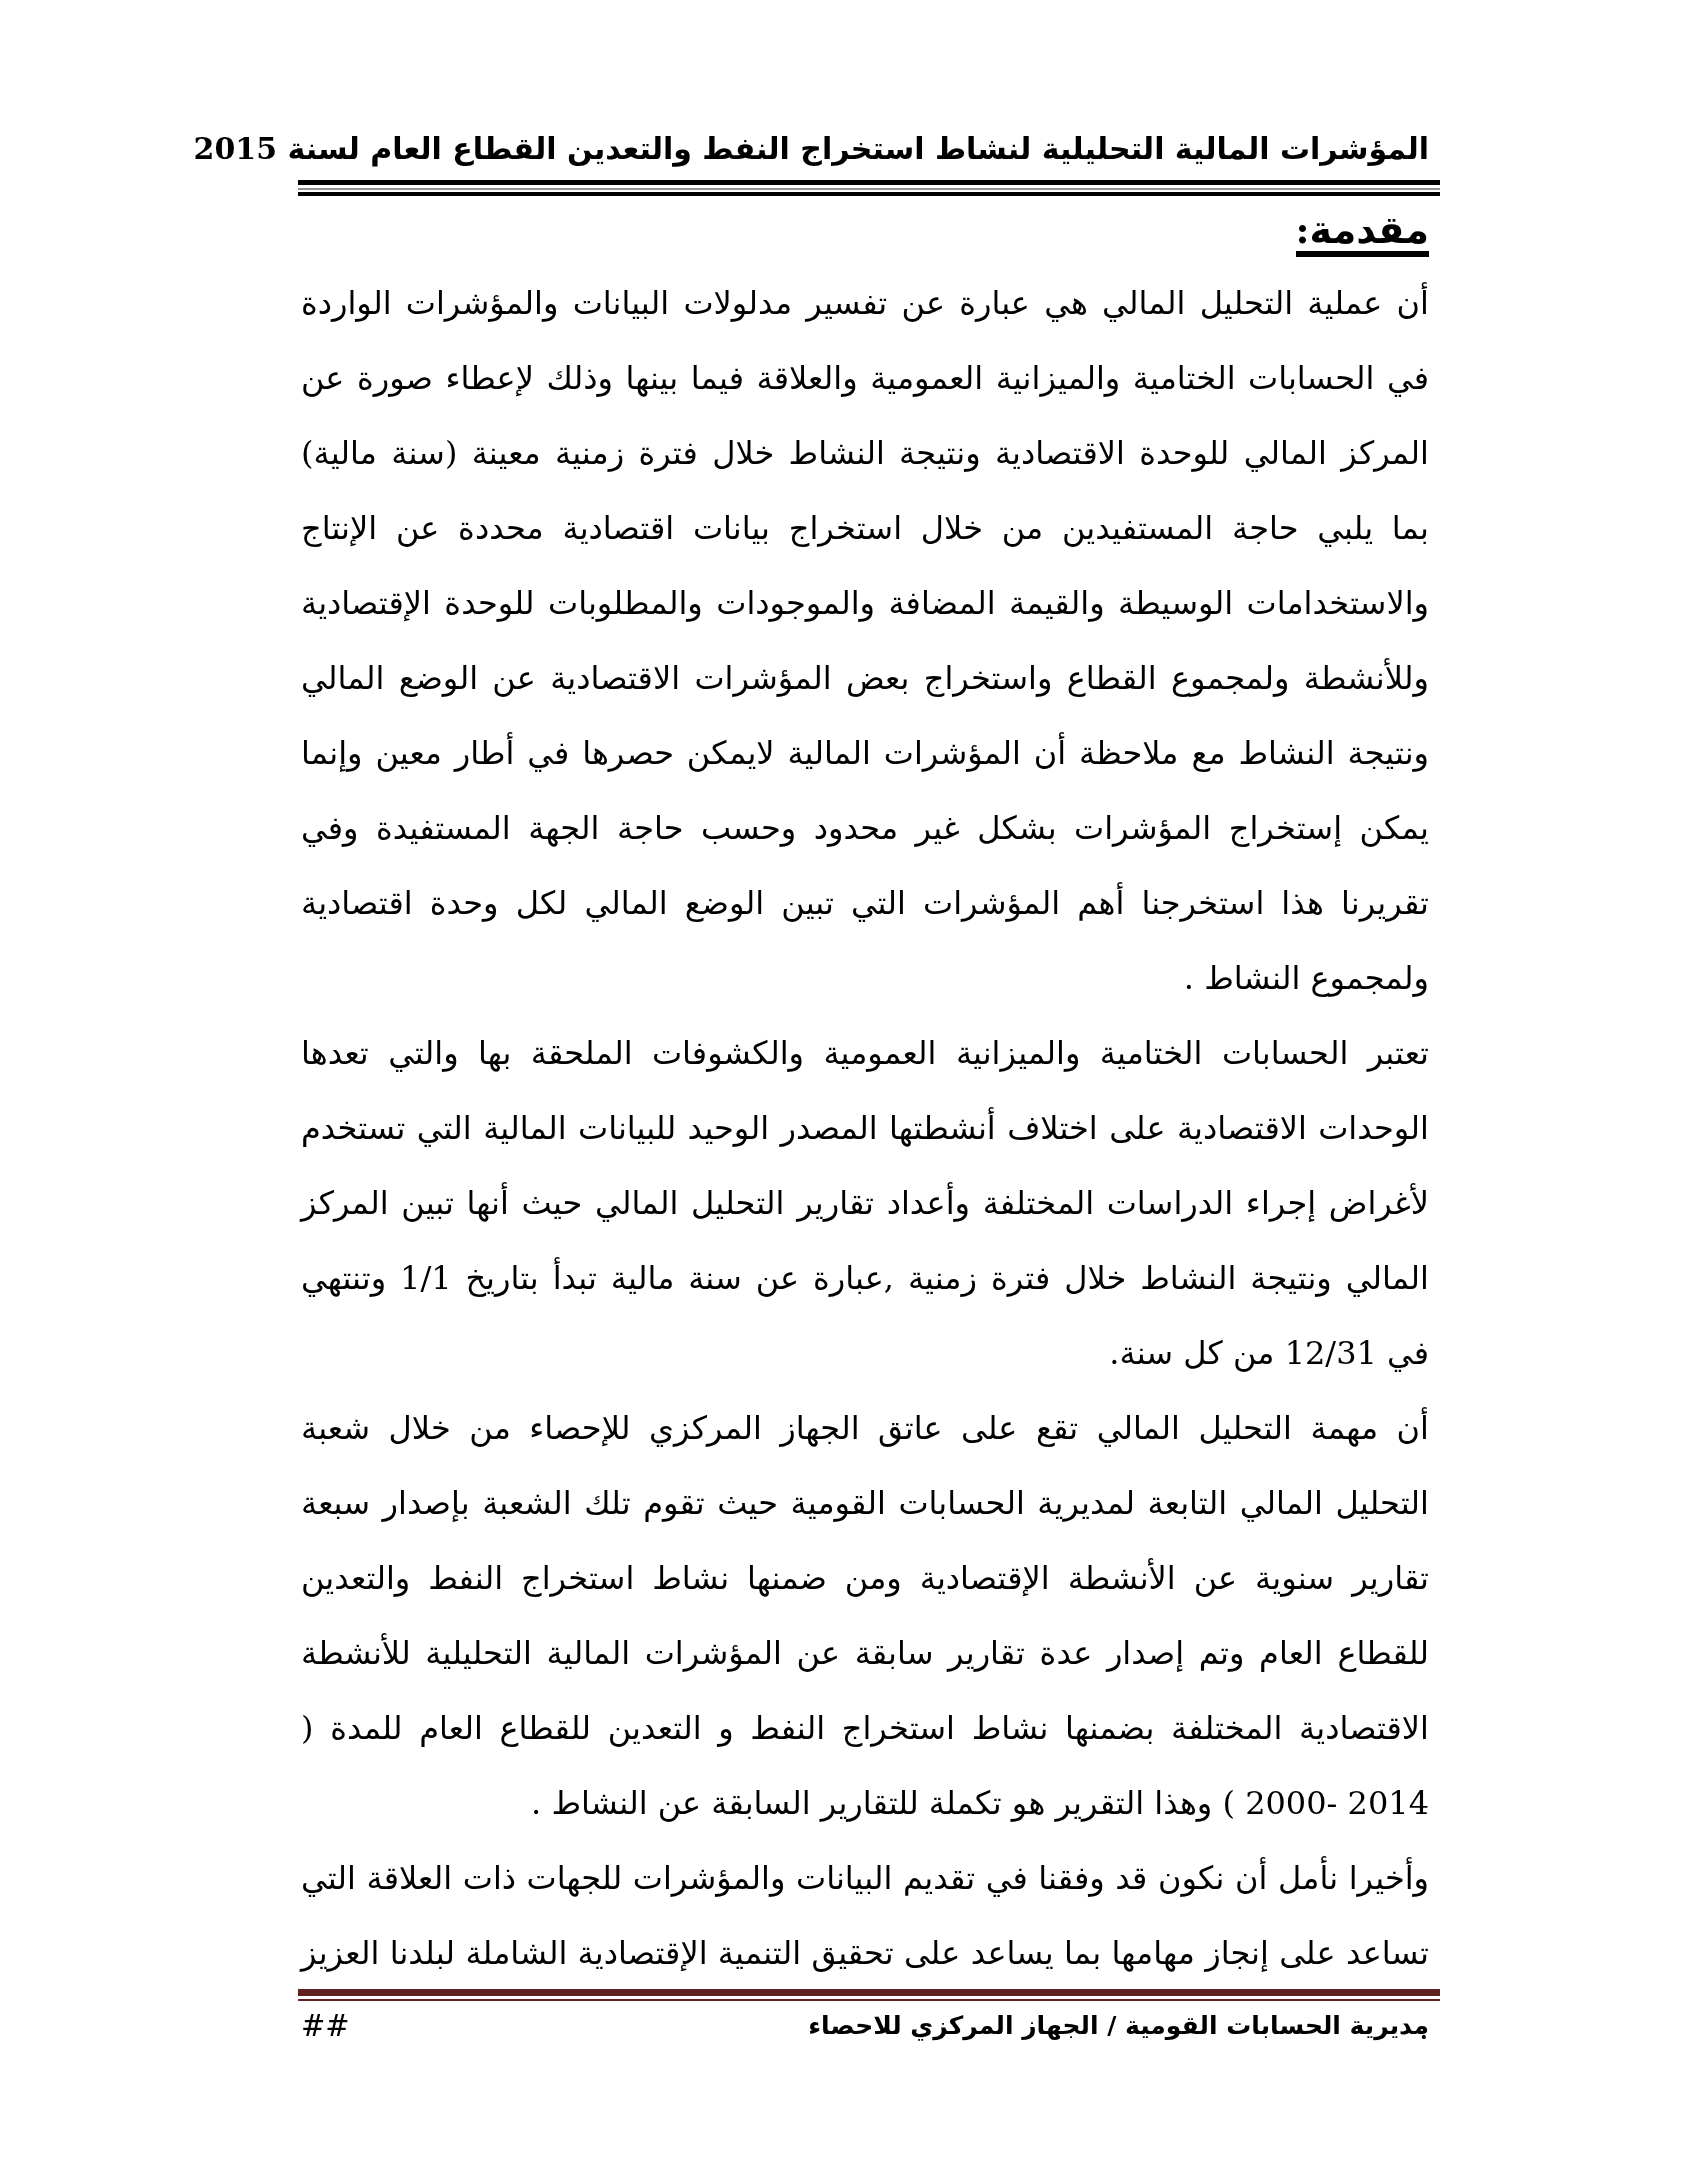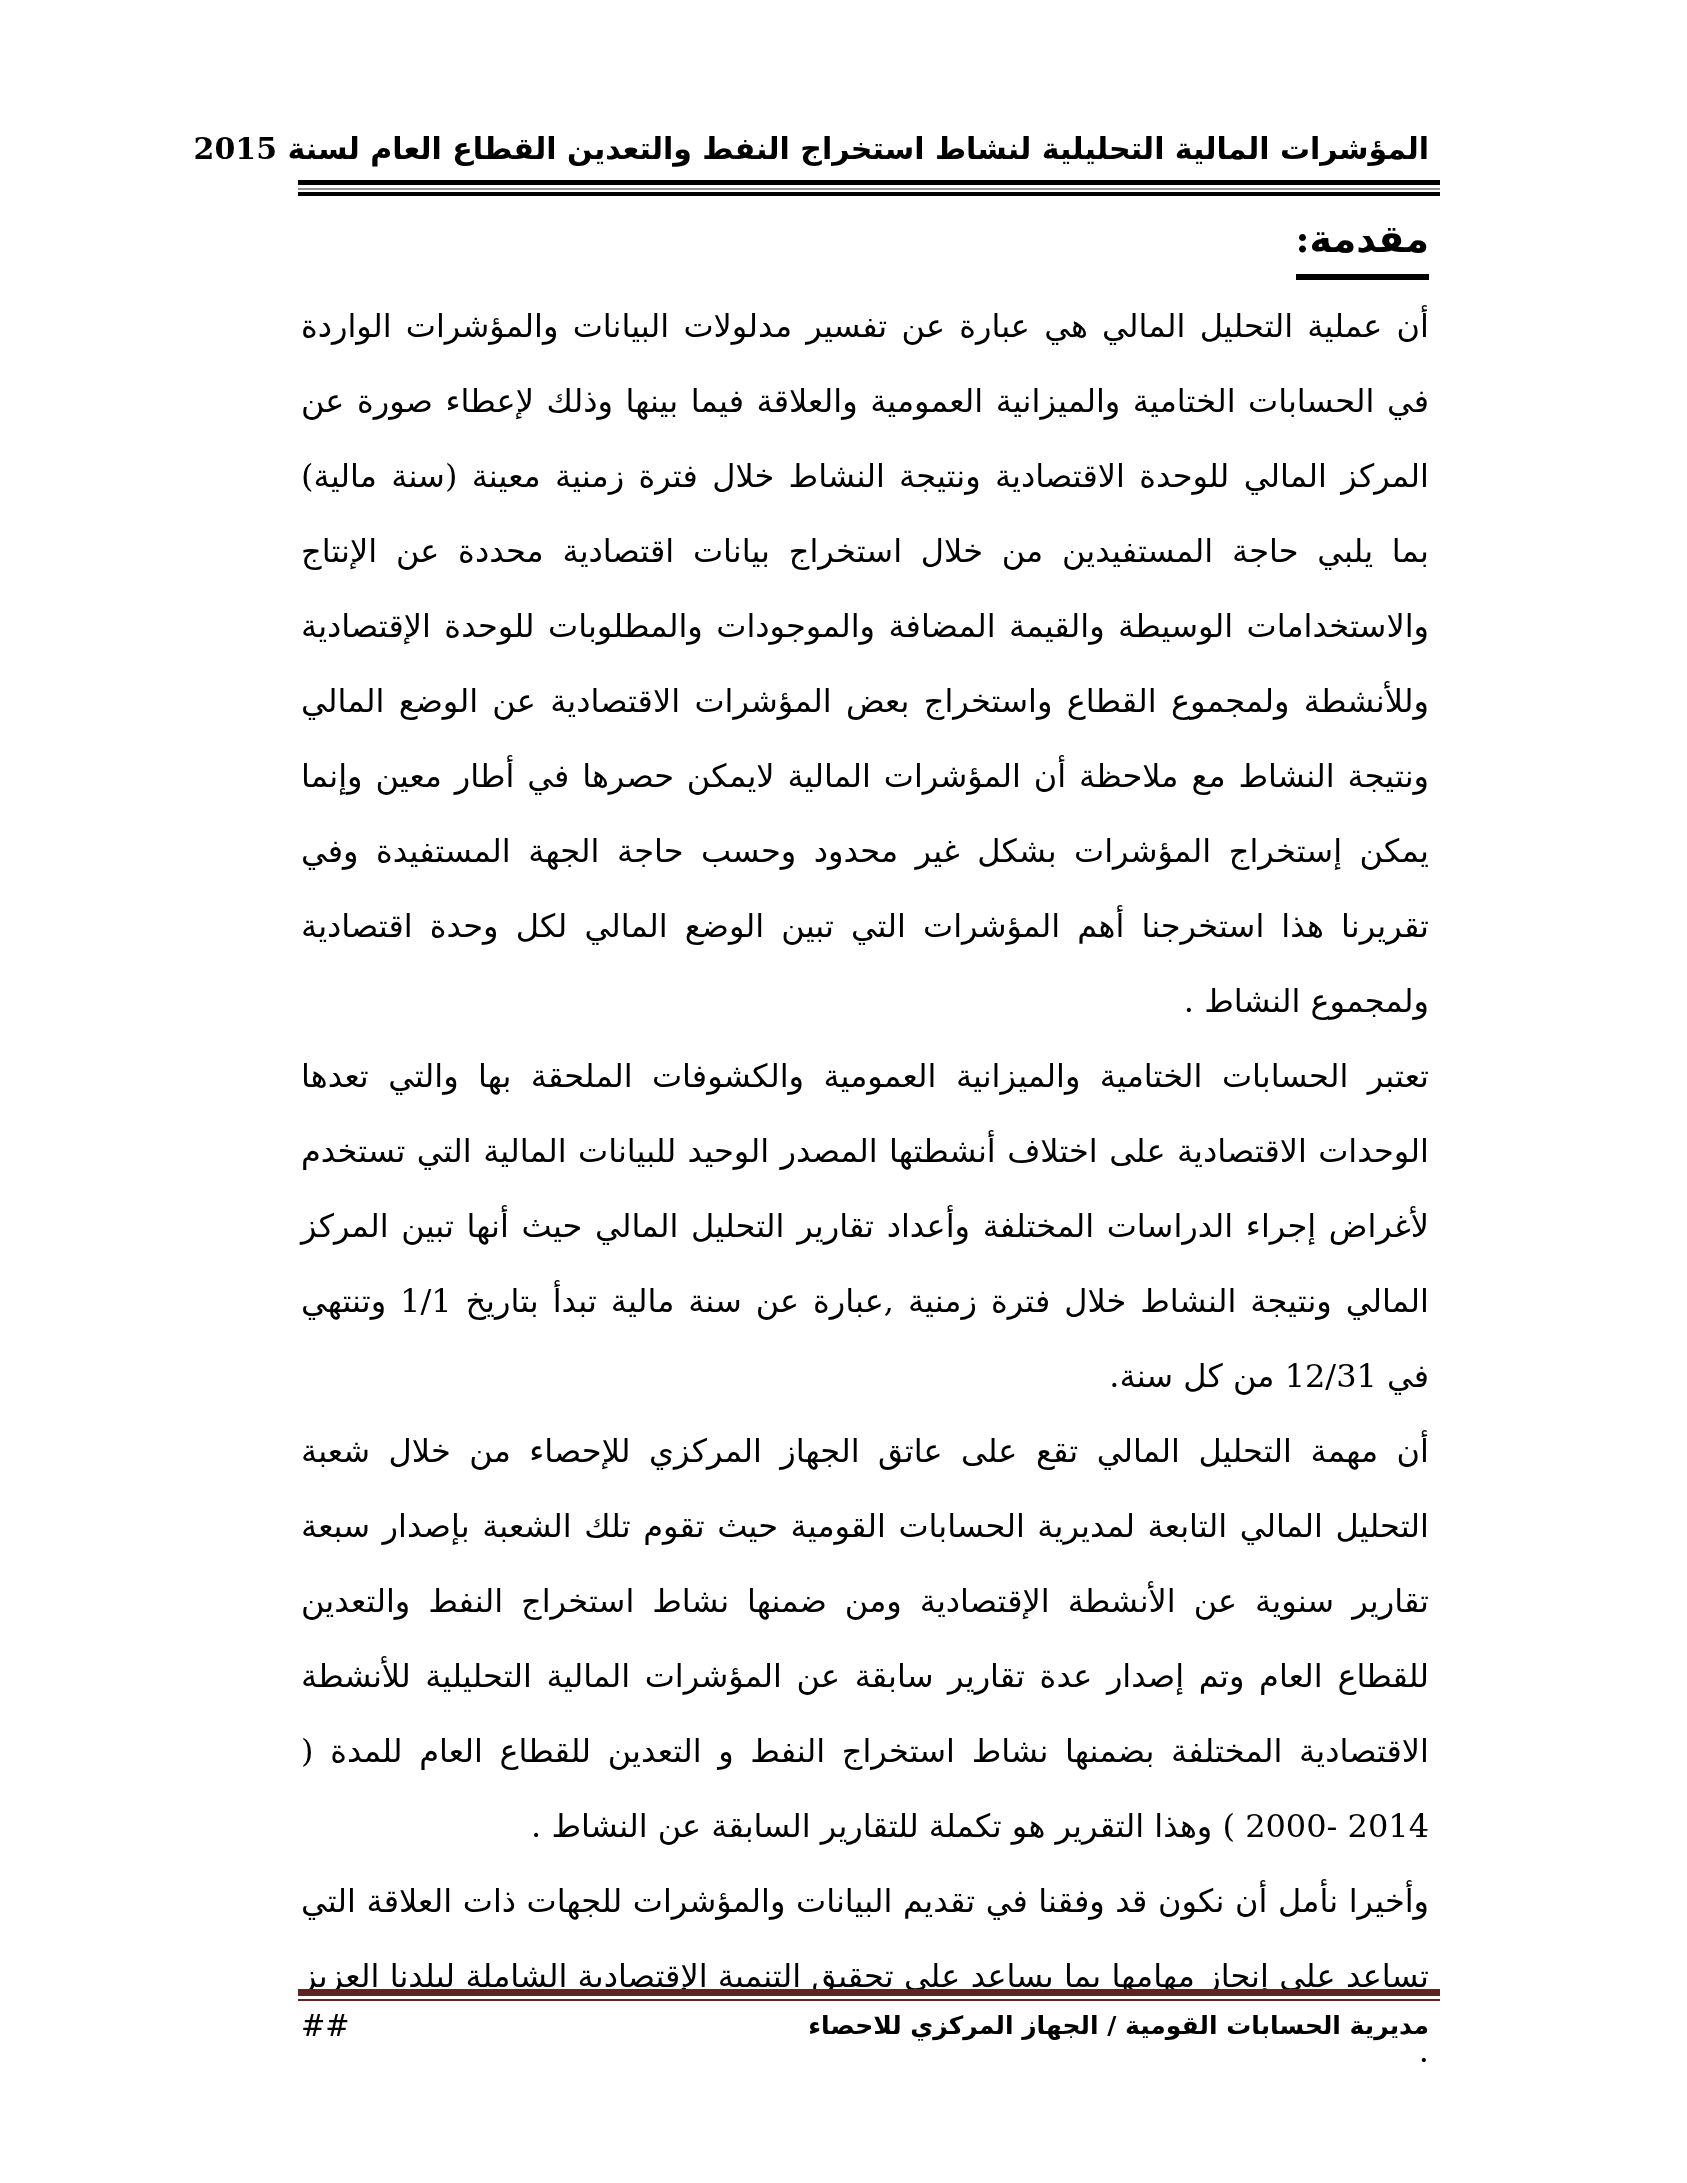--- a/index.html
+++ b/index.html
@@ -49,22 +49,21 @@
   }
   .section-title {
     margin: 0 0 9.3px 0;
     font-size: 38px;
     line-height: 42px;
     font-weight: 700;
   }
   .section-title .underlined {
     display: inline-block;
     border-bottom: 6px solid #000000;
-    padding-bottom: 14px;
-    margin-top: 9px;
+    padding-bottom: 0;
   }
   .par {
     margin: 0;
     font-size: 32px;
     line-height: 75px;
     text-align: justify;
     text-justify: inter-word;
   }
 
   

